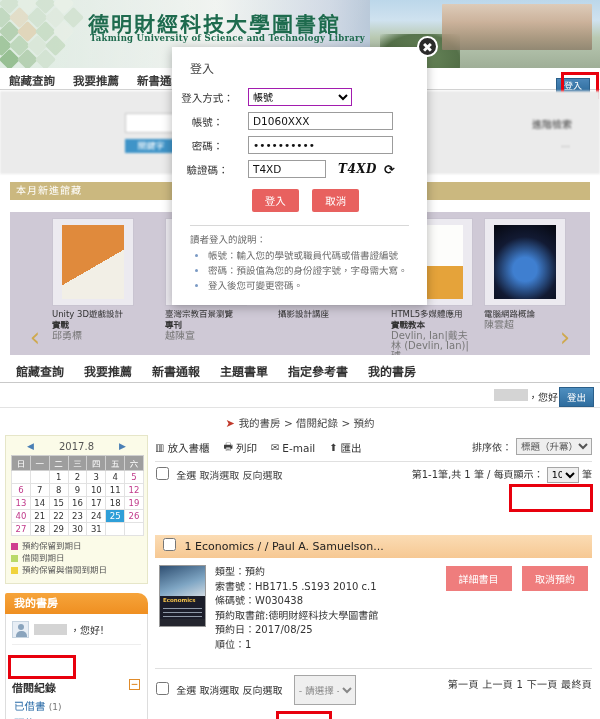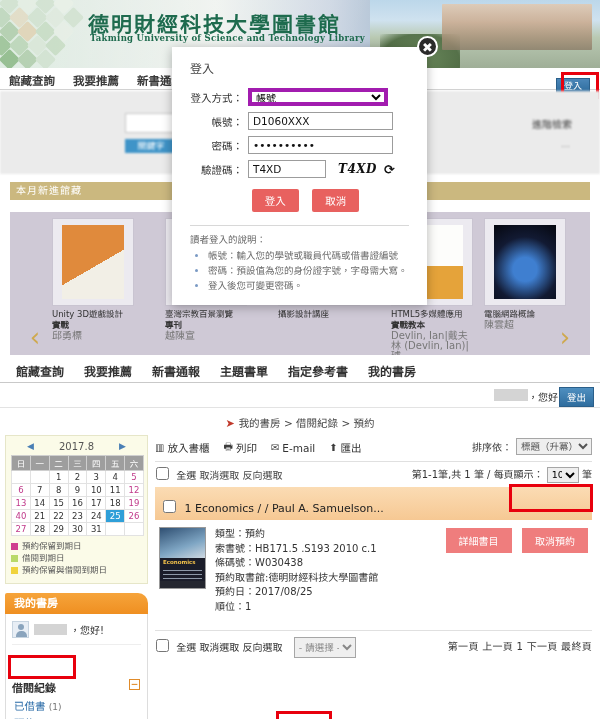--- a/index.html
+++ b/index.html
@@ -116,23 +116,23 @@
   }
   #login-dialog .dlg-title {
     font-size:12px; color:#444; padding:12px 0 6px 18px;
   }
   .dlg-close {
     position:absolute; right:-11px; top:-11px; width:21px; height:21px; border-radius:50%;
     background:#2b2b2b; color:#fff; font-size:13px; line-height:20px; text-align:center;
     border:2px solid #fff; z-index:42; font-weight:bold;
   }
   .frm-row { display:flex; align-items:center; margin:6px 0 0 0; }
-  .frm-row label { width:76px; text-align:right; font-size:10.5px; color:#333; padding-right:5px; }
+  .frm-row label { width:76px; text-align:center; font-size:10.5px; color:#333; padding-right:5px; }
   .frm-row select {
-    width:140px; height:18px; font-size:10px; border:4px solid #a21caf; background:#fff;
+    width:104px; height:18px; font-size:10px; border:1px solid #a21caf; background:#fff;
     font-family:"DejaVu Sans",sans-serif;
   }
   .frm-row input {
     width:145px; height:18px; font-size:10.5px; border:1px solid #9c9c9c; padding:0 4px;
     font-family:"DejaVu Sans",sans-serif; color:#111;
   }
   .frm-row input.cap { width:78px; }
   .cap-text {
     font-family:"DejaVu Serif","Liberation Serif",serif; font-style:italic;
     font-size:12px; font-weight:bold; color:#111; margin-left:12px; letter-spacing:.5px;
@@ -230,40 +230,40 @@
     color:#555; font-family:"DejaVu Sans",sans-serif;
   }
   .selrow { border-top:1px solid #e0e0e0; padding:5px 0 5px 0; position:relative; font-size:10px; color:#333; }
   .selrow input { vertical-align:-1px; margin:0 4px 0 1px; }
   .selrow .sep { color:#444; }
   .countwrap { position:absolute; right:0; top:4px; font-size:10px; color:#333; }
   .countwrap select { width:32px; height:16px; font-size:9.5px; border:1px solid #a6a6a6; font-family:"DejaVu Sans",sans-serif; }
 
   
   .rec-title {
-    background:linear-gradient(180deg,#fbdcb4,#f6c893); padding:10px 0 4px 4px; font-size:11px; color:#222;
+    background:linear-gradient(180deg,#fbdcb4,#f6c893); padding:0 0 4px 4px; font-size:11px; color:#222;margin-top:48px;
   }
   .rec-title input { vertical-align:-1px; margin-right:5px; }
   .rec-body { display:flex; padding:7px 0 4px 4px; position:relative; }
   .bookcover { width:47px; height:62px; border:1px solid #999; background:#1b1d2a; position:relative; overflow:hidden; flex:0 0 auto; }
   .bookcover .top { position:absolute; left:0; top:0; right:0; height:30px; background:linear-gradient(160deg,#2f4f72,#7fa6c4 60%,#cfd9e2); }
   .bookcover .ttl { position:absolute; left:3px; top:31px; font-size:5.5px; color:#f4c24a; font-weight:bold; }
   .bookcover .lines { position:absolute; left:3px; top:42px; right:3px; height:12px;
     background:repeating-linear-gradient(180deg,#8e99a8 0 1px, transparent 1px 4px); }
   .bookcover .bot { position:absolute; left:0; bottom:0; right:0; height:7px; background:#24262f; }
   .rec-meta { margin-left:9px; font-size:10px; color:#333; line-height:14.5px; }
   .rec-btns { position:absolute; right:4px; top:8px; }
   .rec-btns button {
     border:0; background:#ef7d7d; color:#fff; font-size:10px; padding:5px 13px; margin-left:7px;
     font-family:"DejaVu Sans",sans-serif; cursor:pointer;
   }
 
   .botrow { border-top:1px solid #e0e0e0; margin-top:12px; padding:6px 0 0 0; position:relative; font-size:10px; color:#333; }
   .botrow input { vertical-align:-1px; margin:0 4px 0 1px; }
-  .botrow select { width:62px; height:21px; font-size:9.5px; color:#888; border:1px solid #a6a6a6; margin-left:8px; font-family:"DejaVu Sans",sans-serif; }
+  .botrow select { width:62px; height:30px; font-size:9.5px; color:#888; border:1px solid #a6a6a6; margin-left:8px; font-family:"DejaVu Sans",sans-serif; }
   .pager { position:absolute; right:0; top:7px; font-size:10px; color:#333; letter-spacing:.3px; }
 </style>
 </head>
 <body>
 
 <div id="top-section">
 
   <div class="banner">
     <div class="mosaic">
       <i style="left:2px;top:-4px;background:#cfe0cd"></i>

